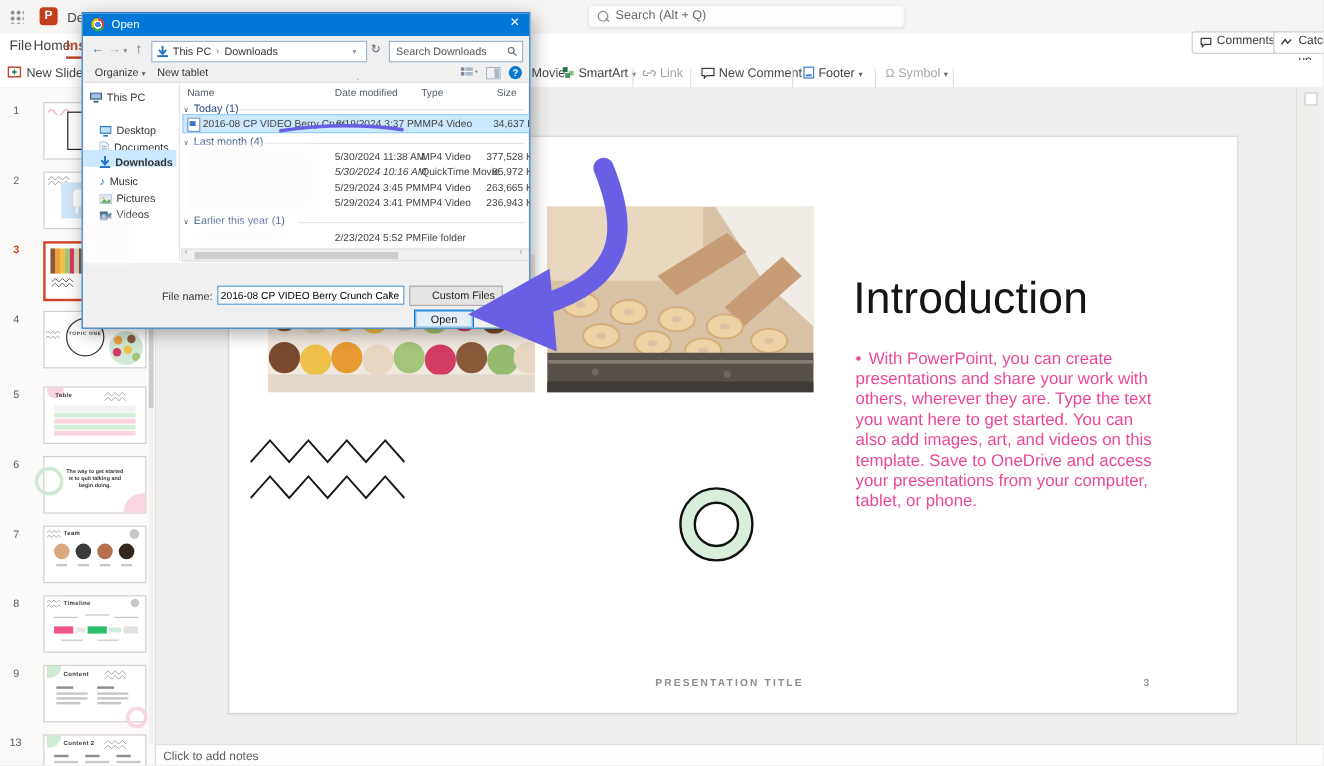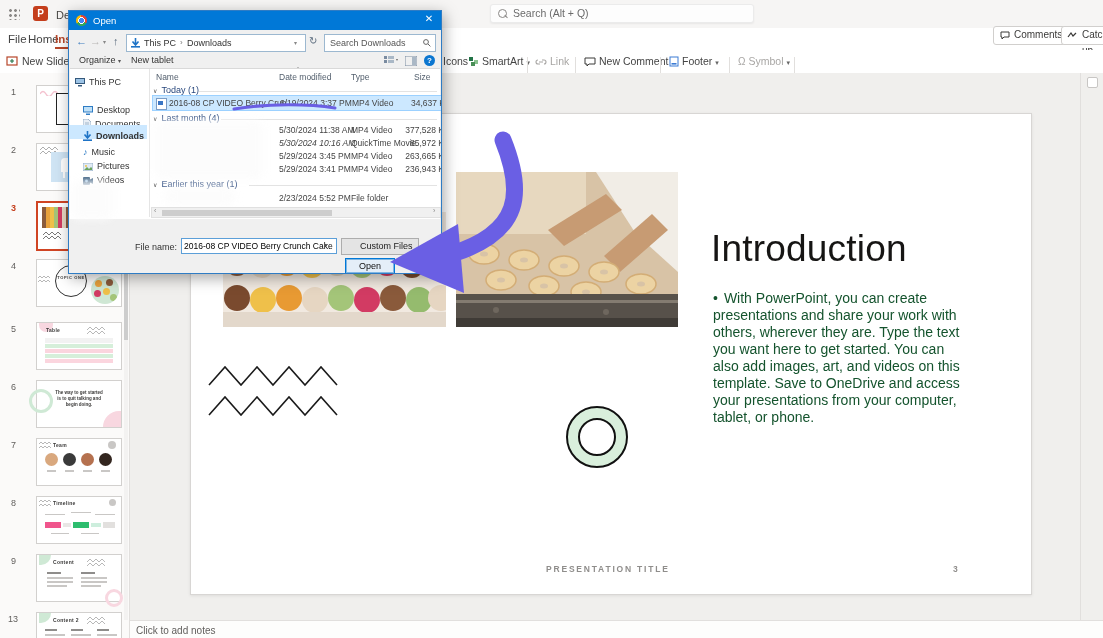--- a/index.html
+++ b/index.html
@@ -26,21 +26,21 @@
   .panel{left:0;top:73px;width:129px;height:565px;background:#fbfaf9;border-right:1px solid #e1dfdd;}
   .tnum{font-size:9px;color:#605e5c;width:14px;text-align:left;}
   .tbox{left:36px;width:84px;height:46px;background:#fff;border:1px solid #d2d0ce;}
   .tbox.sel{border:2px solid #d04423;}
   .tlbl{font-size:5px;font-weight:bold;color:#3b3a39;letter-spacing:.3px;}
   .tbar{background:#c9c7c5;height:1.5px;}
   
   .canvas{left:130px;top:73px;width:973px;height:547px;background:#f0efed;}
   .slide{left:60px;top:40px;width:840px;height:480px;background:#fff;border:1px solid #d8d6d4;box-shadow:0 1px 3px rgba(0,0,0,.08);}
   .slidetitle{font-size:37px;color:#161514;letter-spacing:.2px;}
-  .slidebody{font-size:14px;line-height:17px;color:#14532d;}
+  .slidebody{font-size:14px;line-height:17px;color:#ec4899;}
   .slidebody::before{content:"\2022";margin-right:6px;}
   .sfooter{font-size:8.5px;font-weight:bold;letter-spacing:1.8px;color:#8f8d8b;}
   .notes{left:130px;top:620px;width:973px;height:18px;background:#fdfdfc;border-top:1px solid #e1dfdd;}
   .notestxt{font-size:10px;color:#605e5c;}
   
   .dlg{left:68px;top:10px;width:372px;height:262px;background:#f0f0f0;border:1px solid #2f7cc4;box-shadow:2px 4px 14px rgba(0,0,0,.35);z-index:40;overflow:hidden;}
   .dtitle{left:0;top:0;width:372px;height:19px;background:#0078d7;}
   .chrome{width:11px;height:11px;border-radius:50%;background:radial-gradient(circle at 50% 50%,#4285f4 0 2.4px,#fff 2.4px 3.4px,transparent 3.5px),conic-gradient(#ea4335 0 33%,#34a853 0 66%,#fbbc05 0 100%);}
   .dtxt{font-size:9px;color:#333;}
   .dtxt2{font-size:9px;color:#555;}
@@ -98,21 +98,21 @@
     <span>Catch up</span>
   </div>
 
   <div class="abs ribbonrow"></div>
   <div class="abs rbtn" style="left:6px;top:55px;">
     <svg style="vertical-align:-2px;margin-right:4px;" width="12" height="11" viewBox="0 0 12 11">
         <rect x="1" y="1" width="10" height="8" fill="none" stroke="#b7472a" stroke-width="1.2"></rect>
         <path d="M6 3v4M4 5h4" stroke="#217346" stroke-width="1.1"></path>
       </svg><span>New Slide</span><span class="chev">▾</span>
   </div>
-  <div class="abs rbtn" style="left:443px;top:55px;">Icons</div>
+  <div class="abs rbtn" style="left:443px;top:55px;">Movie</div>
   <div class="abs rbtn" style="left:468px;top:55px;">
     <svg style="vertical-align:-2px;margin-right:3px;" width="11" height="11" viewBox="0 0 11 11">
         <rect x="1" y="1" width="4" height="4" fill="#217346"></rect>
         <rect x="6" y="4" width="4" height="4" fill="#8ac28f"></rect>
         <rect x="3" y="6" width="4" height="4" fill="#4a8f57"></rect>
       </svg><span>SmartArt</span><span class="chev">▾</span>
   </div>
   <div class="abs rsep" style="left:527px;top:57px;"></div>
   <div class="abs rbtn dis" style="left:535px;top:55px;">
     <svg style="vertical-align:-2px;margin-right:3px;" width="12" height="10" viewBox="0 0 12 10">

